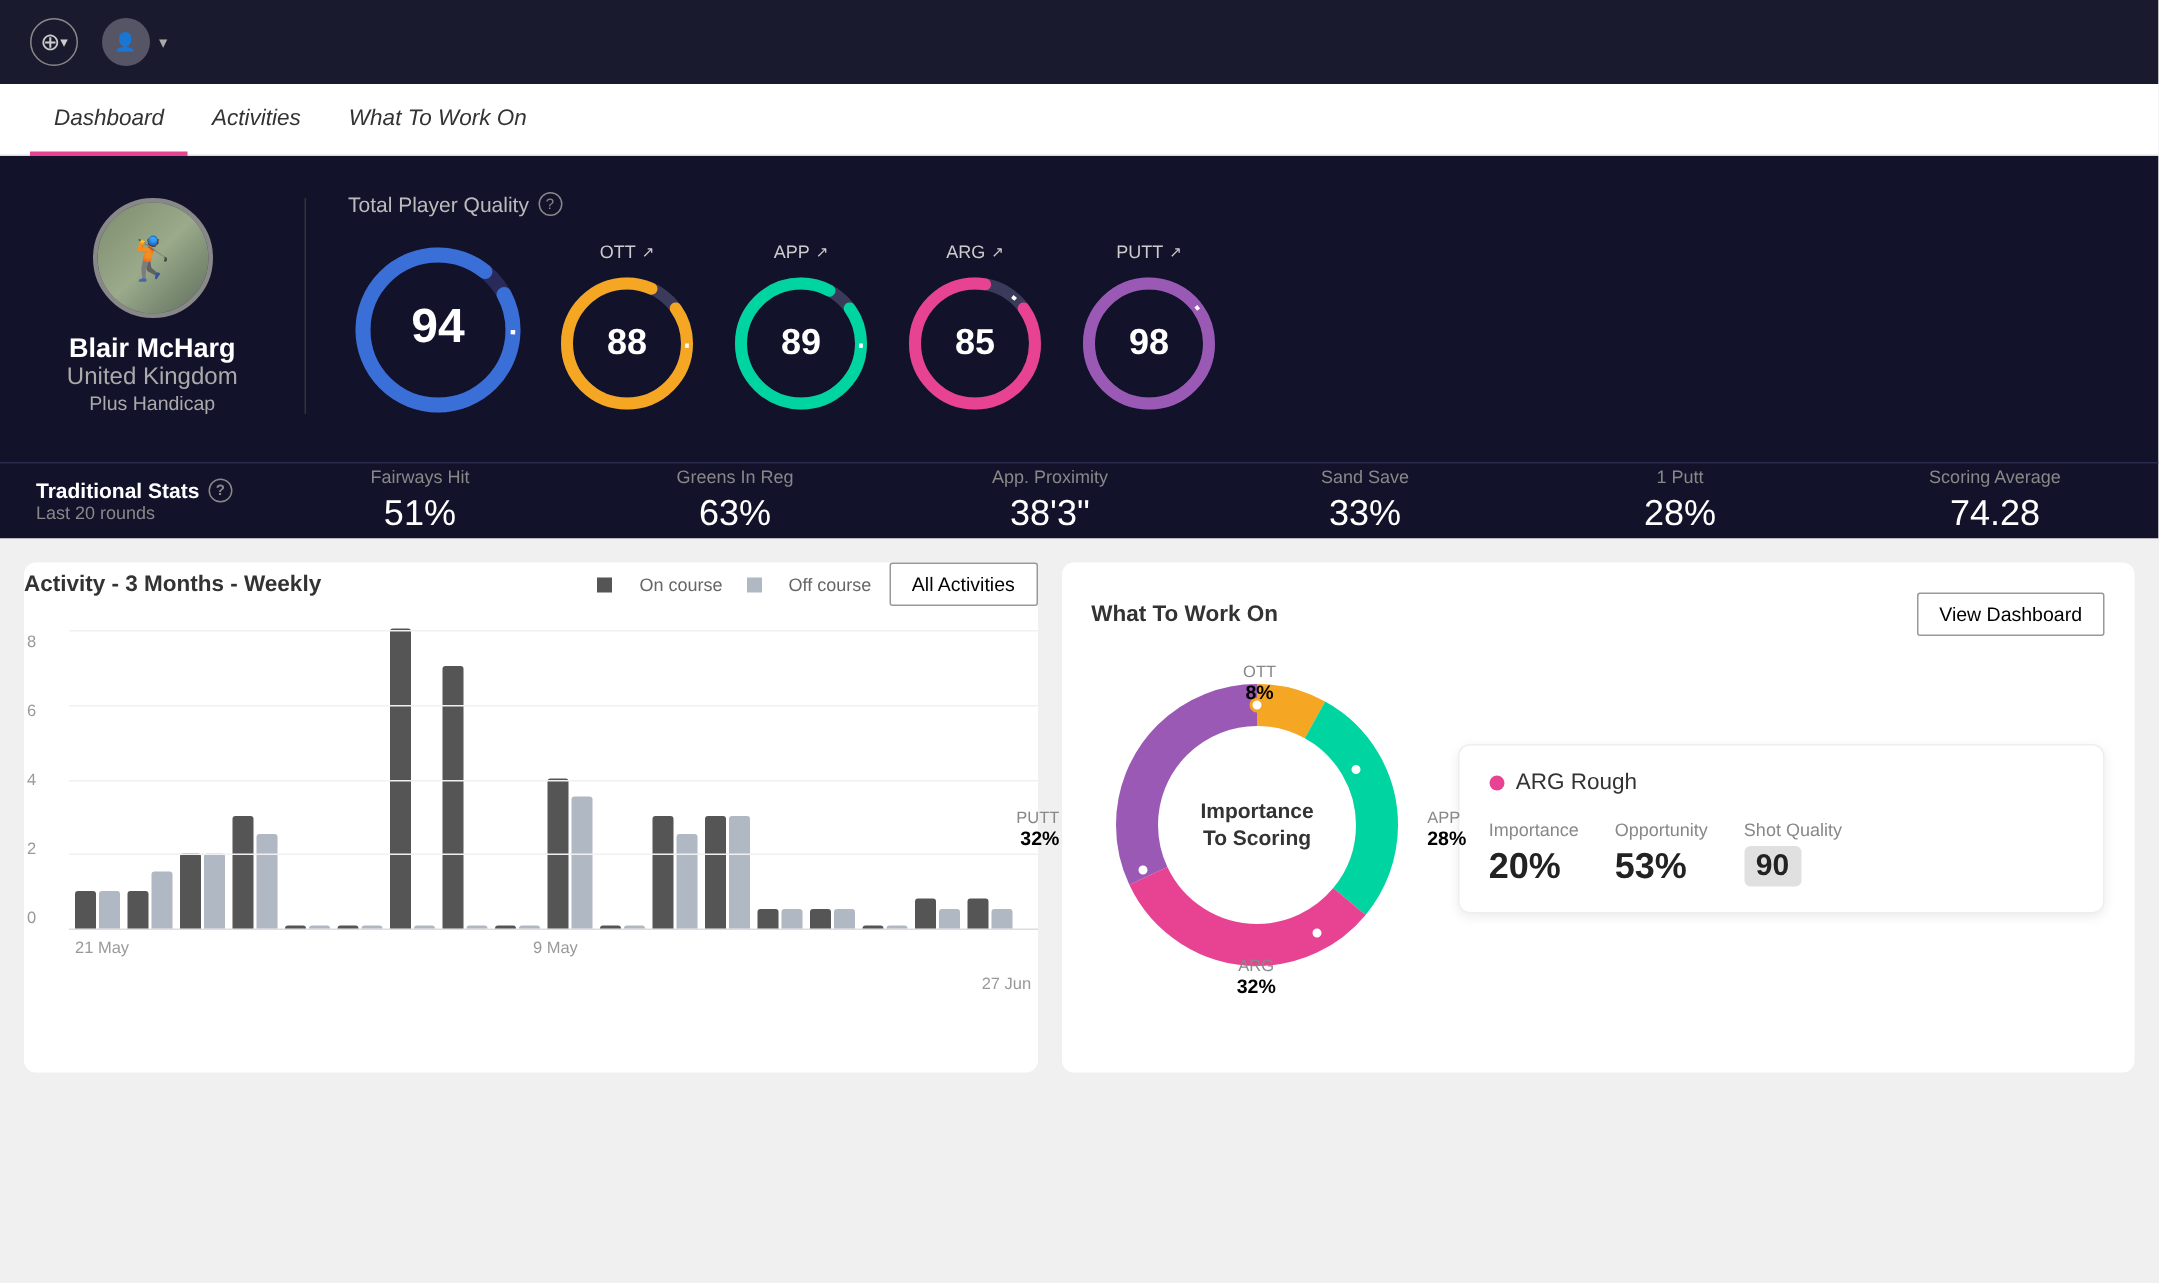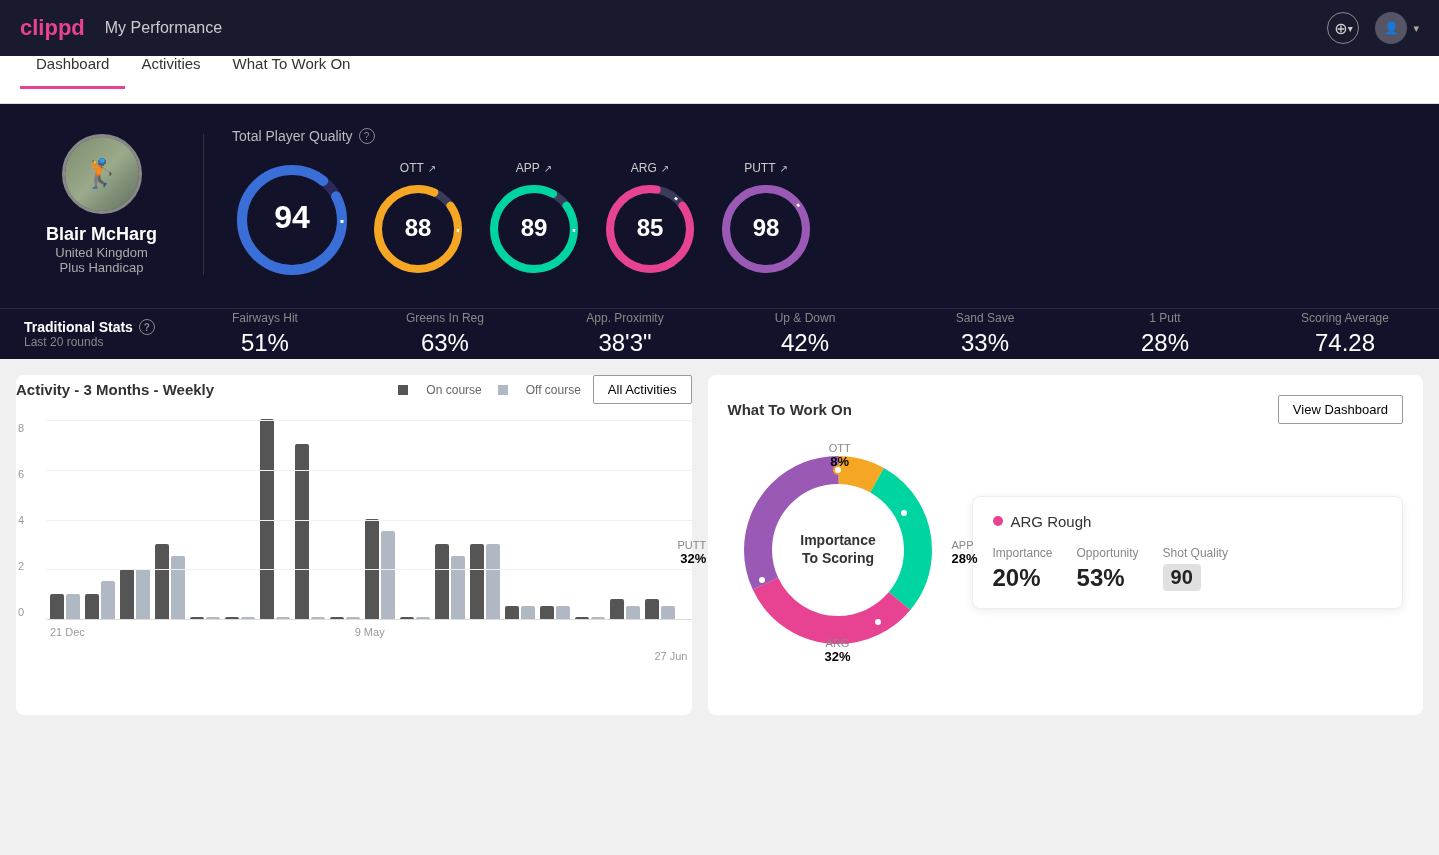--- a/index.html
+++ b/index.html
@@ -33,24 +33,25 @@
       width: 32px; height: 32px; border-radius: 50%;
       background: #556; overflow: hidden;
       display: flex; align-items: center; justify-content: center;
       color: #aaa; font-size: 12px;
     }
 
     
     .nav-tabs {
       background: #fff;
       display: flex;
-      align-items: flex-end;
+      align-items: center;
       padding: 15px 20px;
       border-bottom: 1px solid #ddd;
       height: 48px;
+      font-style: italic;
     }
     .nav-tab {
       padding: 14px 16px;
       cursor: pointer;
       font-size: 15px;
       color: #333;
       border-bottom: 3px solid transparent;
       margin-bottom: -1px;
     }
     .nav-tab.active {
@@ -85,21 +86,21 @@
       margin-bottom: 10px;
     }
     .player-avatar-img {
       width: 80px; height: 80px;
       background: linear-gradient(135deg, #7a8a6a 0%, #9aaa8a 50%, #5a6a5a 100%);
       border-radius: 50%;
       display: flex; align-items: center; justify-content: center;
       font-size: 28px;
     }
     .player-name { font-size: 18px; font-weight: 700; text-align: center; }
-    .player-country { font-size: 13px; color: #aaa; text-align: center; }
+    .player-country { font-size: 16px; color: #aaa; text-align: center; }
     .player-handicap { font-size: 13px; color: #aaa; text-align: center; }
 
     .quality-section {
       flex: 1;
       padding: 0 28px;
     }
     .quality-header {
       display: flex; align-items: center; gap: 6px;
       margin-bottom: 16px;
     }
@@ -247,24 +248,20 @@
       padding: 6px 14px;
       font-size: 13px;
       cursor: pointer;
       border-radius: 2px;
     }
   </style>
 </head>
 <body>
 
 <header class="header">
-  <div class="header-left">
-    <div class="logo">clippd</div>
-    <span class="header-title">My Performance</span>
-  </div>
   <div class="header-right">
     <div class="header-add-btn">
       <span>⊕</span>
       <span style="font-size:10px;">▾</span>
     </div>
     <div class="header-user-btn">
       <div class="avatar-circle">👤</div>
       <span style="color:#aaa; font-size:11px;">▾</span>
     </div>
   </div>
@@ -372,24 +369,20 @@
     <div class="trad-stat-name">Fairways Hit</div>
     <div class="trad-stat-value">51%</div>
   </div>
   <div class="trad-stat-item">
     <div class="trad-stat-name">Greens In Reg</div>
     <div class="trad-stat-value">63%</div>
   </div>
   <div class="trad-stat-item">
     <div class="trad-stat-name">App. Proximity</div>
     <div class="trad-stat-value">38'3"</div>
-  </div>
-  <div class="trad-stat-item">
-    <div class="trad-stat-name">Up &amp; Down</div>
-    <div class="trad-stat-value">42%</div>
   </div>
   <div class="trad-stat-item">
     <div class="trad-stat-name">Sand Save</div>
     <div class="trad-stat-value">33%</div>
   </div>
   <div class="trad-stat-item">
     <div class="trad-stat-name">1 Putt</div>
     <div class="trad-stat-value">28%</div>
   </div>
   <div class="trad-stat-item">
@@ -504,21 +497,21 @@
               <div class="bar dark" style="height:20px;"></div>
               <div class="bar light" style="height:13px;"></div>
             </div>
             <div class="bar-group">
               <div class="bar dark" style="height:20px;"></div>
               <div class="bar light" style="height:13px;"></div>
             </div>
           </div>
         </div>
         <div style="display:flex; justify-content:space-between; margin-top:6px; padding:0 4px;">
-          <span style="font-size:11px;color:#999;">21 Dec</span>
+          <span style="font-size:11px;color:#999;">21 May</span>
           <span style="font-size:11px;color:#999;">9 May</span>
           <span style="font-size:11px;color:#999;margin-top:24px;">27 Jun</span>
         </div>
       </div>
     </div>
   </div>
 
   <div class="work-card">
     <div class="card-header">
       <span class="card-title">What To Work On</span>

